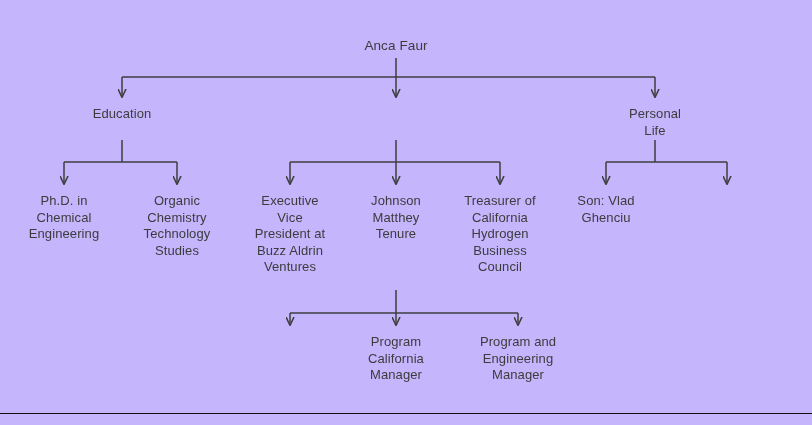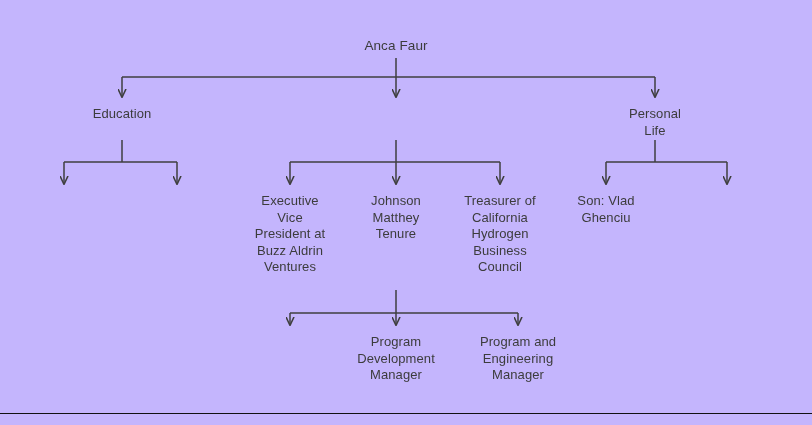--- a/index.html
+++ b/index.html
@@ -84,39 +84,46 @@
       <path d="M 518 313 L 518 325" marker-end="url(#arrow)"></path>
     </g>
   </svg>
 
   <div class="node root" style="left:396px; top:38px;">Anca Faur</div>
 
   <div class="node" style="left:122px; top:106px;">Education</div>
   <div class="node" style="left:655px; top:106px;">Personal
 Life</div>
 
+  <div class="node" style="left:64px; top:193px; width:100px;">Ph.D. in
+Chemical
+Engineering</div>
+  <div class="node" style="left:177px; top:193px; width:110px;">Organic
+Chemistry
+Technology
+Studies</div>
 
   <div class="node" style="left:396px; top:193px; width:90px;">Johnson
 Matthey
 Tenure</div>
   <div class="node" style="left:290px; top:193px; width:96px;">Executive
 Vice
 President at
 Buzz Aldrin
 Ventures</div>
   <div class="node" style="left:500px; top:193px; width:94px;">Treasurer of
 California
 Hydrogen
 Business
 Council</div>
 
   <div class="node" style="left:606px; top:193px; width:96px;">Son: Vlad
 Ghenciu</div>
 
   <div class="node" style="left:396px; top:334px; width:108px;">Program
-Development
+California
 Manager</div>
   <div class="node" style="left:518px; top:334px; width:110px;">Program and
 Engineering
 Manager</div>
 
   <div class="bottom-rule" style="top:413px;"></div>
 </div>
 
 </body></html>

